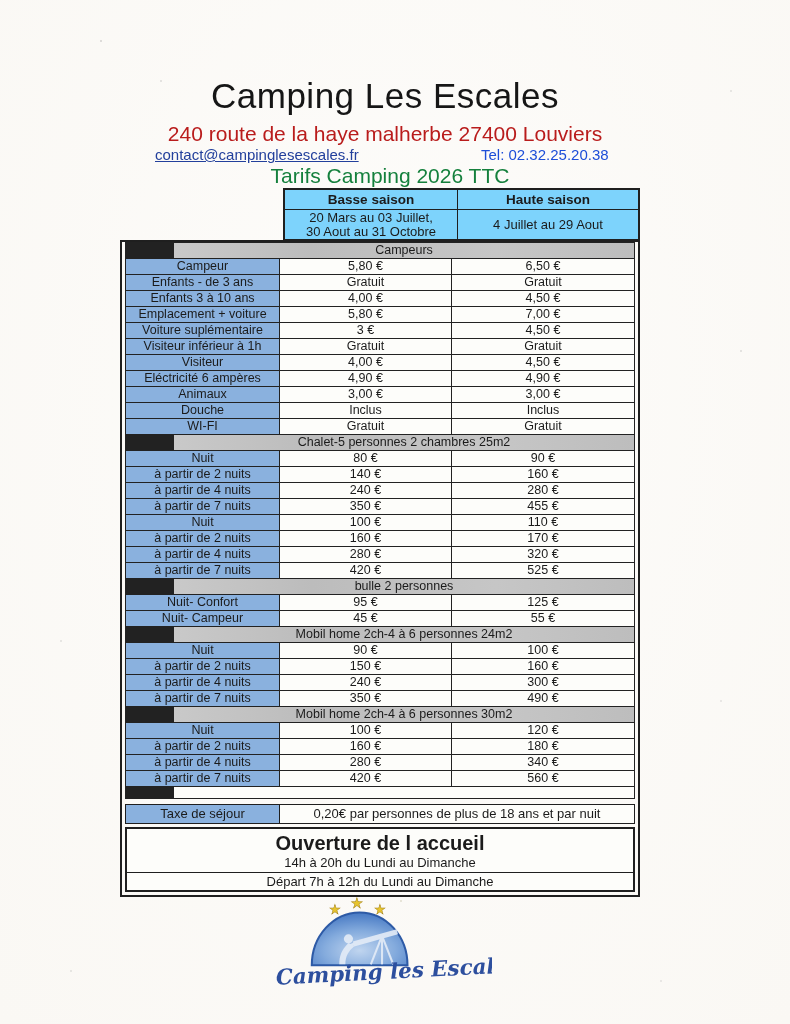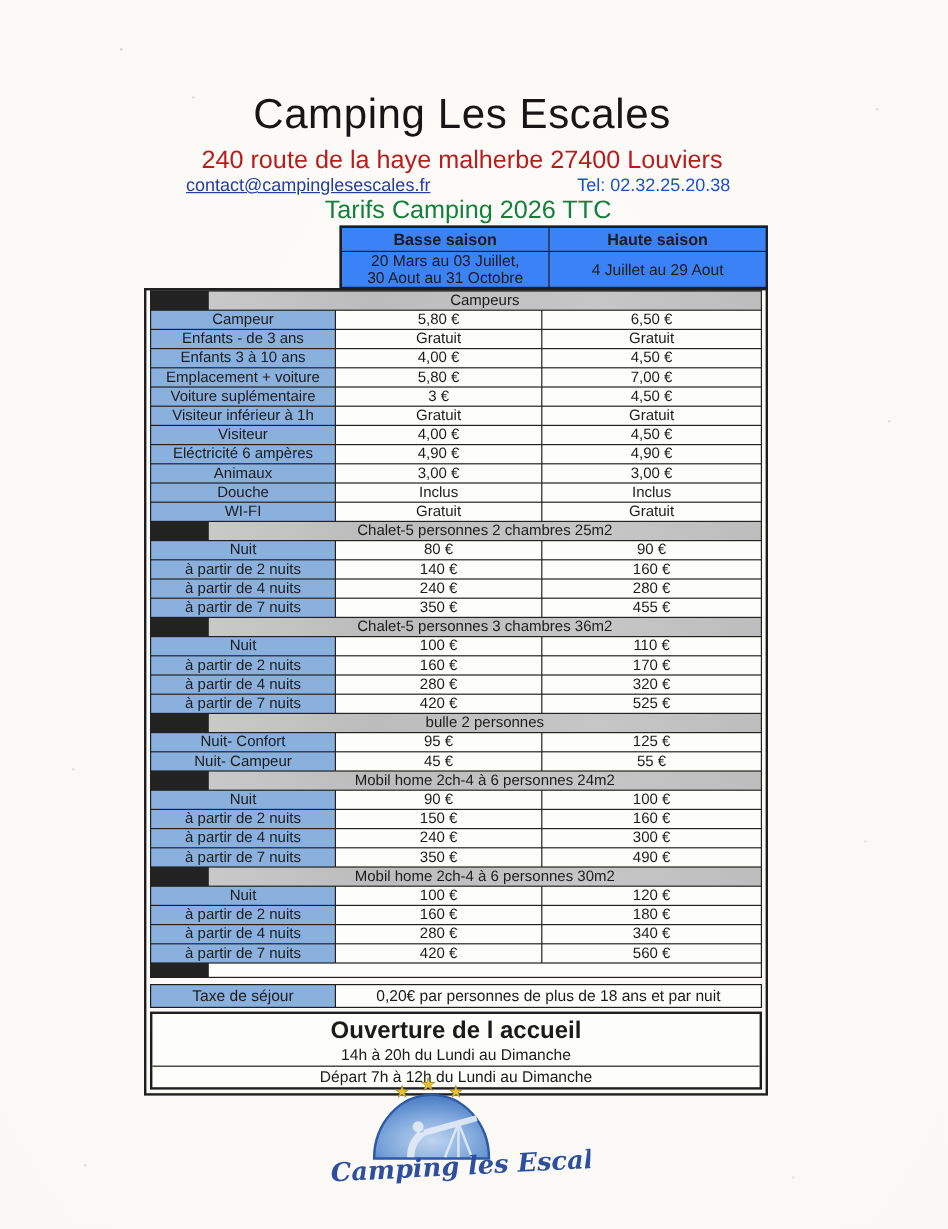--- a/index.html
+++ b/index.html
@@ -25,21 +25,21 @@
   .contact-email { position:absolute; left:155px; top:146px; font-size:15px;
     color:#23409c; text-decoration:underline; cursor:pointer; }
   .contact-tel   { position:absolute; left:445px; top:146px; font-size:15px; color:#1d4ed8;margin-left:36px; }
   .subtitle { position:absolute; left:0; top:164px; width:780px; text-align:center;
     font-size:21px; color:#15803d; }
 
   
   .season-table { position:absolute; left:283px; top:188px; width:357px;
     border:2px solid #1f1f1f; background:#1f1f1f; display:grid;
     grid-template-columns:172px 1fr; gap:1px; }
-  .season-cell { background:#3b82f6; text-align:center; }
+  .season-cell { background:#7dd3fc; text-align:center; }
   .season-name { font-weight:bold; font-size:13.5px; line-height:19px; height:19px; }
   .season-dates { font-size:13px; height:29px; display:flex; flex-direction:column; justify-content:center; line-height:14px; }
 
   
   .main-block { position:absolute; left:120px; top:240px; width:520px;
     border:2px solid #1f1f1f; padding:0 3px 3px 3px; background:transparent; }
   .t-body { background:#222; border:1px solid #222; display:flex; flex-direction:column; gap:1px; }
   .t-row { display:grid; grid-template-columns:153px 171px 1fr; gap:1px; }
   .t-row.full { grid-template-columns:1fr;padding-left:48px; }
   .cell { height:15px; line-height:15px; font-size:12.5px; text-align:center;
@@ -162,23 +162,20 @@
       </div>
       <div class="t-row">
         <div class="cell label">à partir de 4 nuits</div>
         <div class="cell">240 €</div>
         <div class="cell">280 €</div>
       </div>
       <div class="t-row">
         <div class="cell label">à partir de 7 nuits</div>
         <div class="cell">350 €</div>
         <div class="cell">455 €</div>
-      </div>
-      <div class="t-row full">
-        <div class="cell sec">Chalet-5 personnes 3 chambres 36m2</div>
       </div>
       <div class="t-row">
         <div class="cell label">Nuit</div>
         <div class="cell">100 €</div>
         <div class="cell">110 €</div>
       </div>
       <div class="t-row">
         <div class="cell label">à partir de 2 nuits</div>
         <div class="cell">160 €</div>
         <div class="cell">170 €</div>

